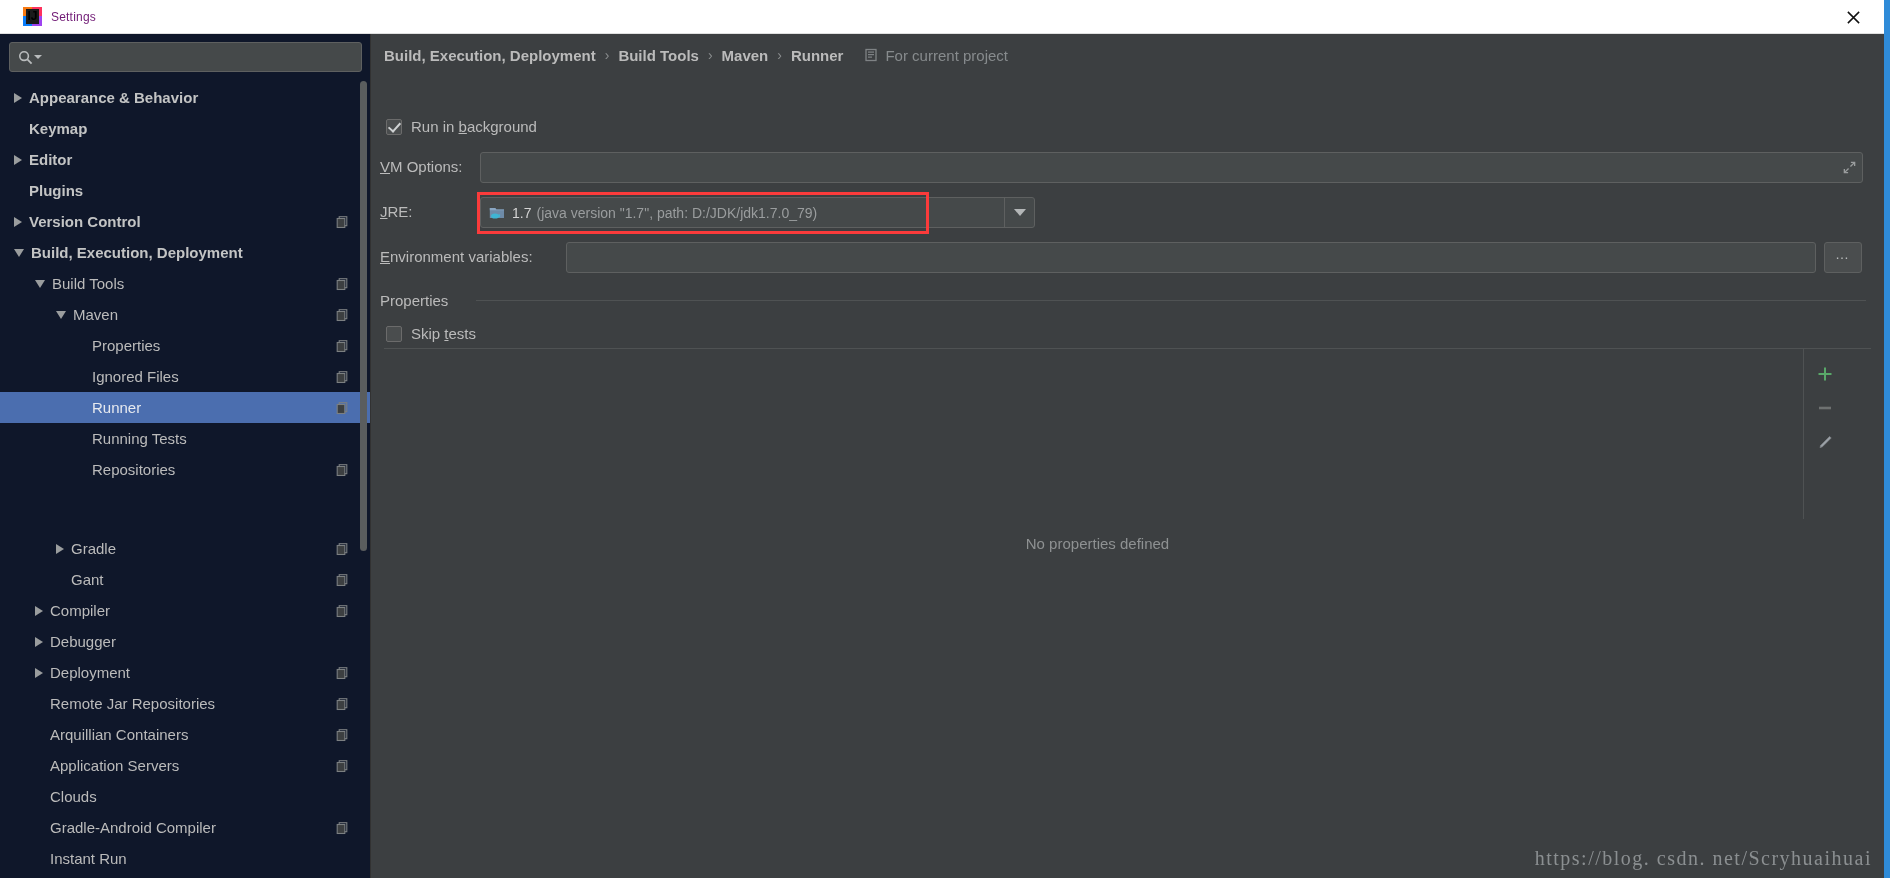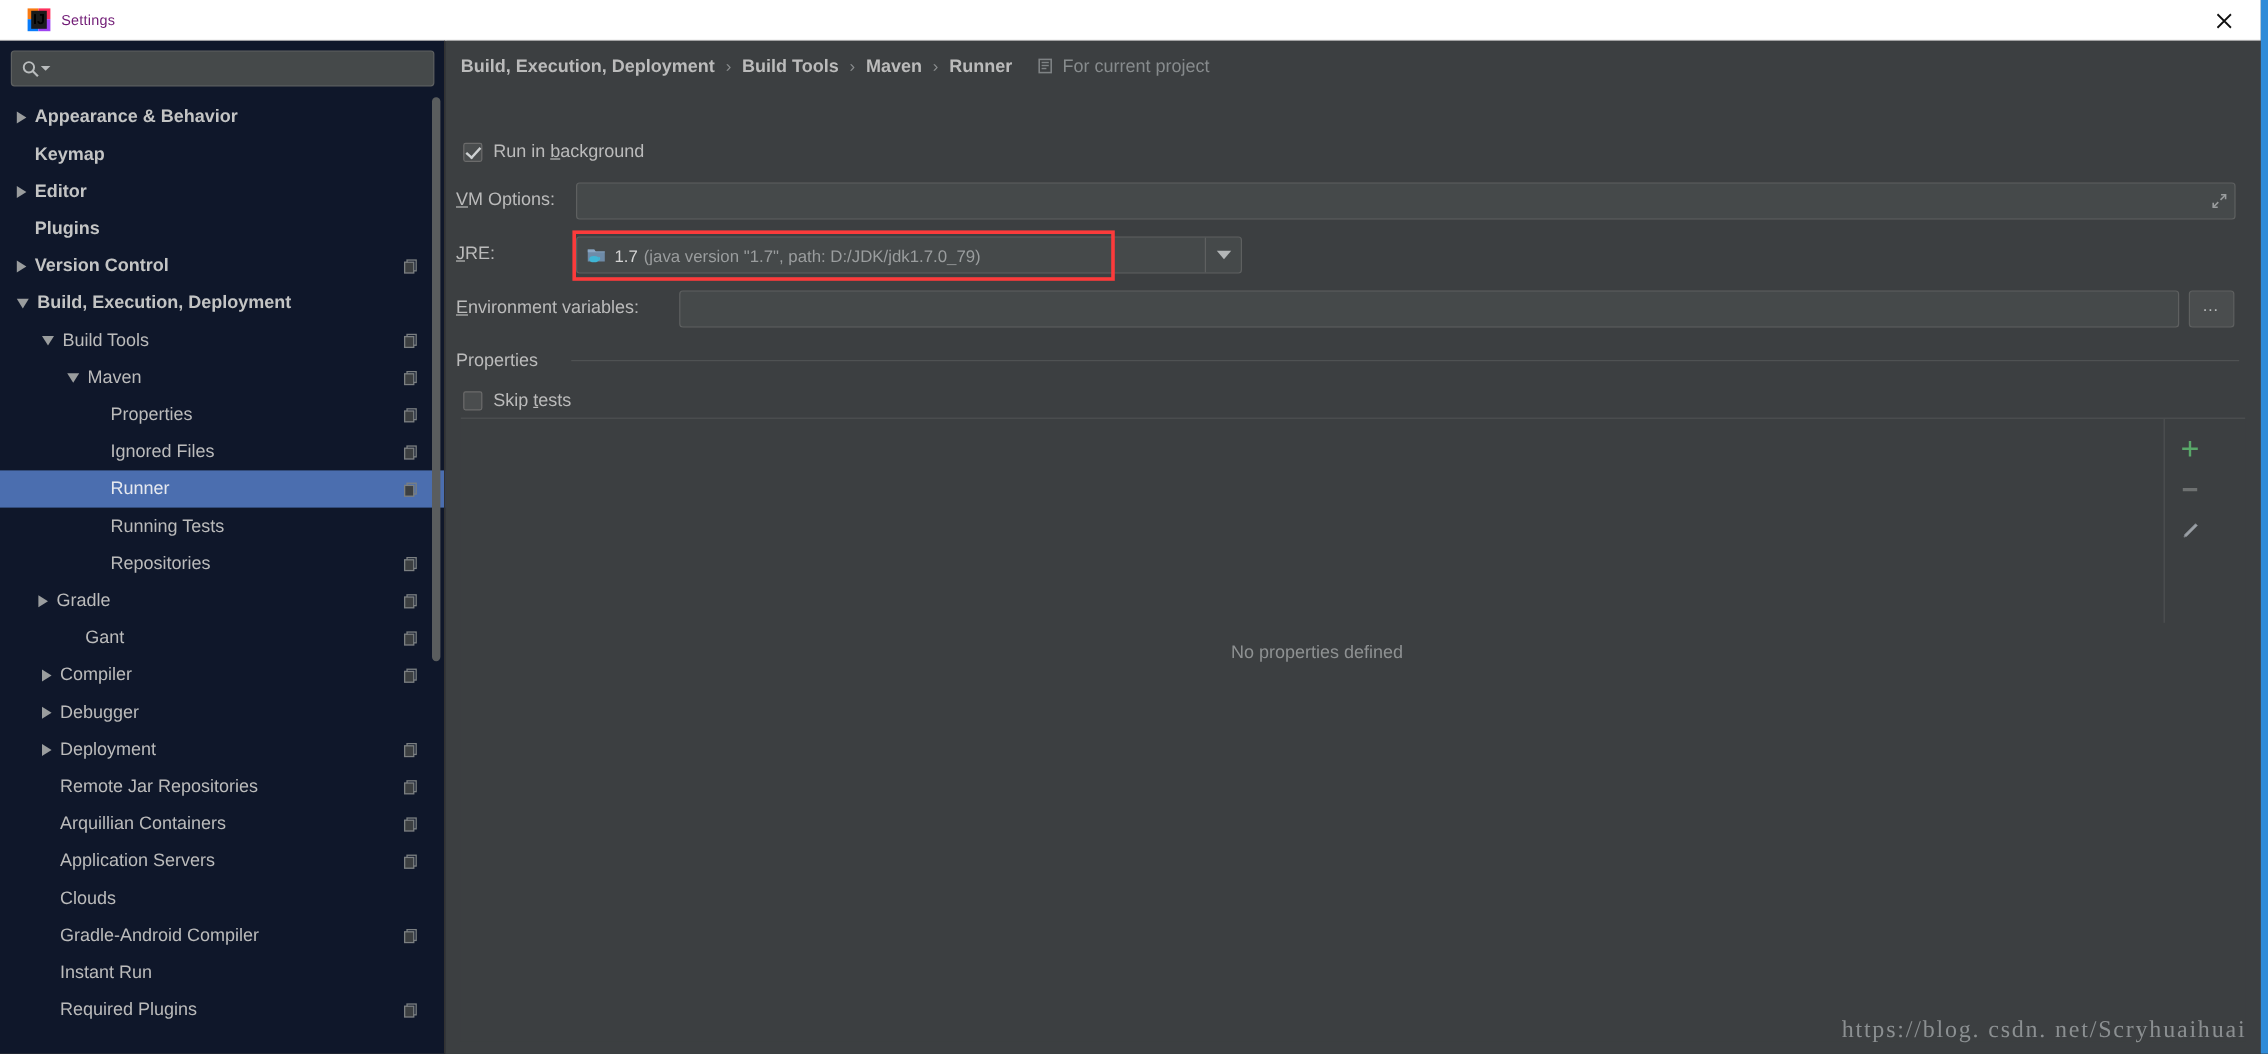--- a/index.html
+++ b/index.html
@@ -390,21 +390,21 @@
         <div class="tree-row" style="padding-left: 77px;">
           <span class="twisty none"></span>
           <span class="tree-label">Repositories</span>
           <span class="tree-badge">
             <svg viewBox="0 0 13 13">
               <rect x="3.2" y="1.2" width="7.6" height="9" fill="none" stroke="#7b7f81" stroke-width="1.1"></rect>
               <rect x="1.2" y="3" width="7.6" height="9" fill="#3c3f41" stroke="#7b7f81" stroke-width="1.1"></rect>
             </svg>
           </span>
         </div>
-        <div class="tree-row" style="padding-left: 32px;">
+        <div class="tree-row" style="padding-left: 56px; margin-top: 48px;">
           <span class="twisty closed"></span>
           <span class="tree-label">Gradle</span>
           <span class="tree-badge">
             <svg viewBox="0 0 13 13">
               <rect x="3.2" y="1.2" width="7.6" height="9" fill="none" stroke="#7b7f81" stroke-width="1.1"></rect>
               <rect x="1.2" y="3" width="7.6" height="9" fill="#3c3f41" stroke="#7b7f81" stroke-width="1.1"></rect>
             </svg>
           </span>
         </div>
         <div class="tree-row" style="padding-left: 56px;">

